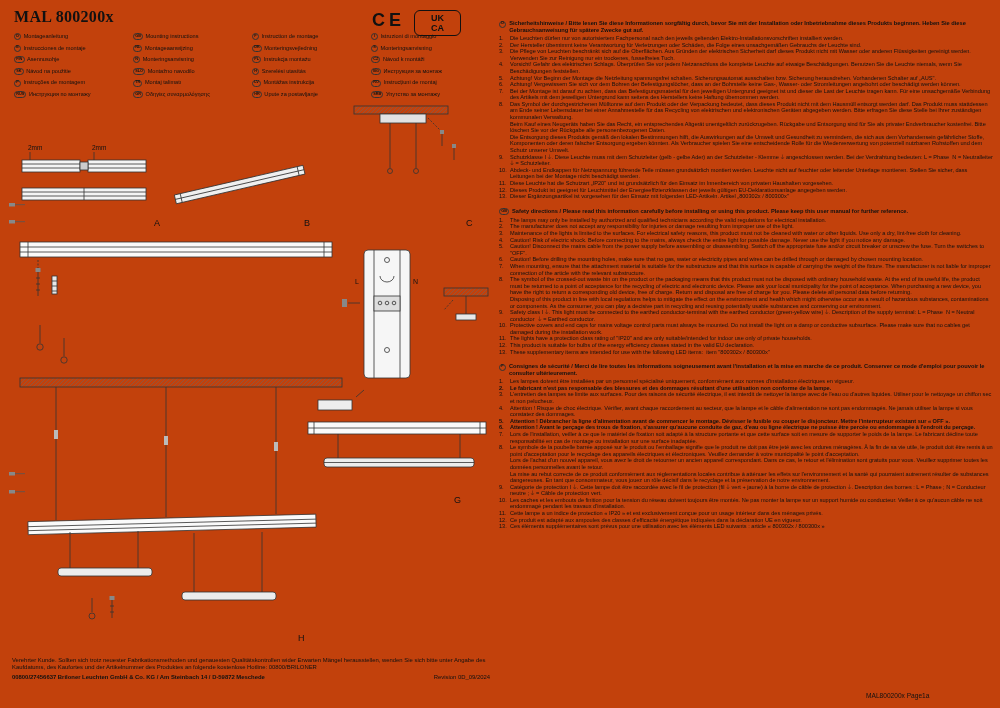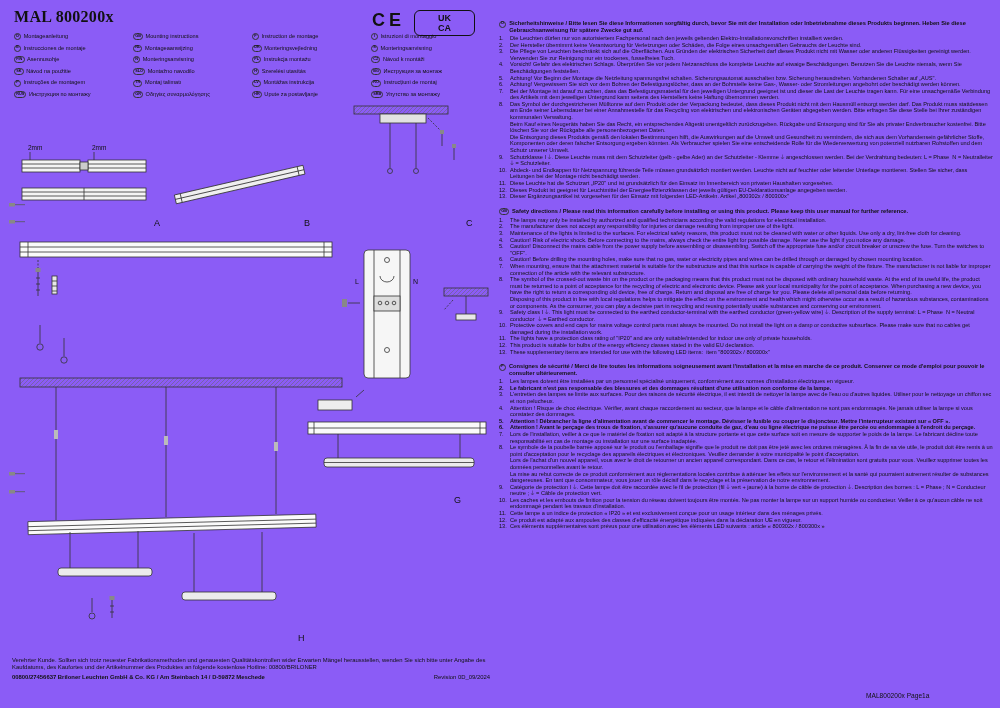--- a/index.html
+++ b/index.html
@@ -1,23 +1,23 @@
 <!DOCTYPE html>
 <html><head>
 <meta charset="utf-8">
 <style>
   * { margin:0; padding:0; box-sizing:border-box; }
   html,body { width:1000px; height:708px; }
   body { background:#dcdcdc; font-family:"Liberation Sans", sans-serif; color:#111; position:relative; }
-  .page { position:absolute; left:0; top:0; width:1000px; height:708px; background:#8b5cf6; overflow:hidden; }
+  .page { position:absolute; left:0; top:0; width:1000px; height:708px; background:#c2410c; overflow:hidden; }
 
   .title { position:absolute; left:14px; top:8px; font-family:"Liberation Serif", serif; font-weight:bold; font-size:16px; letter-spacing:0.3px; }
   .marks { position:absolute; left:372px; top:10px; display:flex; gap:9px; align-items:flex-start; }
   .ce { font-size:18px; font-weight:bold; letter-spacing:4px; font-family:"Liberation Sans", sans-serif; }
-  .ukca { border:1.3px solid #111; border-radius:6px; padding:2px 23px; text-align:left; font-weight:bold; font-size:9px; line-height:10px; }
+  .ukca { border:1.3px solid #111; border-radius:6px; padding:2px 16px; text-align:left; font-weight:bold; font-size:9px; line-height:10px; }
 
   .lang-grid { position:absolute; left:14px; top:31px; width:470px; display:grid;
     grid-template-columns:repeat(4,1fr); grid-template-rows:repeat(6,11.6px); grid-auto-flow:column; column-gap:6px; }
   .lang-item { display:flex; align-items:center; gap:2.5px; font-size:5.6px; line-height:1; white-space:nowrap; overflow:hidden; }
   .badge { display:inline-flex; align-items:center; justify-content:center; min-width:7px; height:7px; padding:0 1.2px;
     border:0.7px solid #333; border-radius:4px; font-size:3.8px; line-height:1; flex:none; font-weight:bold; }
 
   .diagram-area { position:absolute; left:8px; top:100px; width:482px; height:552px; }
 
   .footer { position:absolute; left:12px; top:657px; width:478px; font-size:5.9px; line-height:1.25; }

